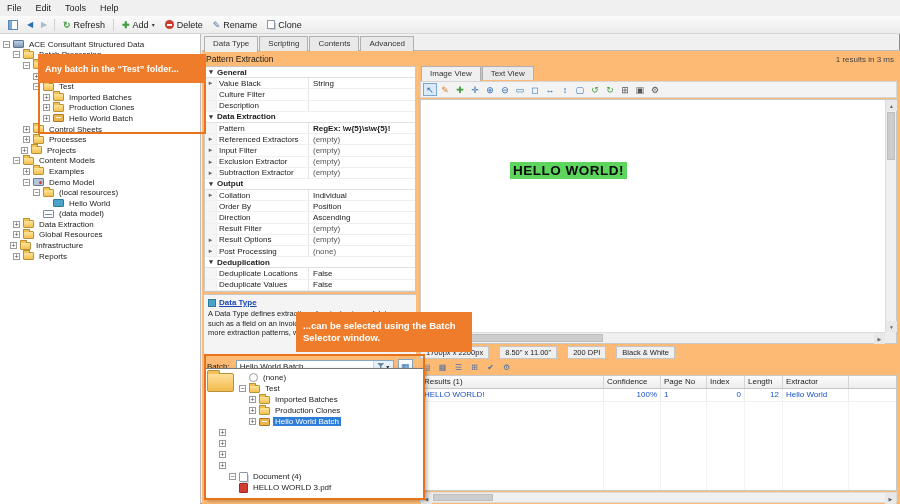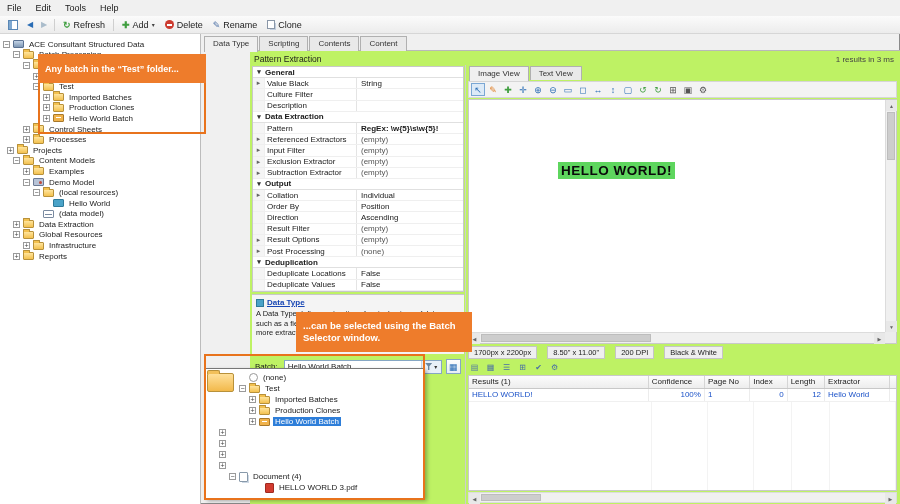--- a/index.html
+++ b/index.html
@@ -48,21 +48,21 @@
   .ticon.docstack{background:#fff;border:1px solid #8899aa;box-shadow:2px 2px 0 -1px #cdd8e4;height:10px;width:9px;}
   .ticon.pdf{background:#d23b2f;border:1px solid #a02a20;height:10px;width:9px;}
   .tlabel{padding:0 2px;}
   .trow.sel .tlabel{background:var(--sel-blue);color:#fff;}
 
   
   .main{position:absolute;left:202px;top:33px;right:0;bottom:0;}
   .tabs{position:absolute;left:2px;top:3px;height:15px;display:flex;gap:1px;z-index:2;}
   .tab{padding:2px 8px 1px;font-size:8px;background:#e9e9e9;border:1px solid #b0b0b0;border-bottom:none;color:#333;}
   .tab.active{background:#f0f0f0;margin-bottom:-1px;padding-bottom:2px;}
-  .panel{position:absolute;left:0;top:17px;right:0;bottom:0;border-top:1px solid #b9b9b9;background:#bef264;margin-left:48px;}
+  .panel{position:absolute;left:0;top:17px;right:0;bottom:0;border-top:1px solid #b9b9b9;background:#fdba74;}
   .title-row{position:absolute;left:4px;top:2px;right:6px;height:12px;display:flex;align-items:center;justify-content:space-between;font-size:8.5px;}
   .title-row .summary{color:#444;font-size:8px;}
 
   
   .props{position:absolute;left:2px;top:15px;width:212px;height:226px;background:#fff;border:1px solid #c8c8c8;overflow:hidden;font-size:8px;}
   .prow{height:11.2px;display:flex;align-items:center;border-bottom:1px solid #efefef;}
   .prow .gut{width:12px;flex:none;height:100%;display:flex;align-items:center;justify-content:center;color:#666;font-size:7px;background:#f5f5f5;border-right:1px solid #efefef;}
   .prow .pname{width:92px;flex:none;padding-left:2px;height:100%;display:flex;align-items:center;border-right:1px solid #e4e4e4;overflow:hidden;white-space:nowrap;}
   .prow .pval{flex:1;padding-left:4px;height:100%;display:flex;align-items:center;overflow:hidden;white-space:nowrap;}
   .prow.cat{font-weight:bold;border-bottom:1px solid #e0e0e0;}
@@ -217,21 +217,21 @@
       <div class="trow" style="padding-left:23px">
         <span class="tw">+</span>
         <span class="ticon folder"></span>
         <span class="tlabel">Control Sheets</span>
       </div>
       <div class="trow" style="padding-left:23px">
         <span class="tw">+</span>
         <span class="ticon folder"></span>
         <span class="tlabel">Processes</span>
       </div>
-      <div class="trow" style="padding-left:7px">
+      <div class="trow" style="padding-left:21px">
         <span class="tw">+</span>
         <span class="ticon folder"></span>
         <span class="tlabel">Projects</span>
       </div>
       <div class="trow" style="padding-left:13px">
         <span class="tw">−</span>
         <span class="ticon folder"></span>
         <span class="tlabel">Content Models</span>
       </div>
       <div class="trow" style="padding-left:23px">
@@ -262,38 +262,38 @@
       <div class="trow" style="padding-left:13px">
         <span class="tw">+</span>
         <span class="ticon folder"></span>
         <span class="tlabel">Data Extraction</span>
       </div>
       <div class="trow" style="padding-left:13px">
         <span class="tw">+</span>
         <span class="ticon folder"></span>
         <span class="tlabel">Global Resources</span>
       </div>
-      <div class="trow" style="padding-left:23px">
+      <div class="trow" style="padding-left:10px">
         <span class="tw">+</span>
         <span class="ticon folder"></span>
         <span class="tlabel">Infrastructure</span>
       </div>
       <div class="trow" style="padding-left:13px">
         <span class="tw">+</span>
         <span class="ticon folder"></span>
         <span class="tlabel">Reports</span>
       </div>
     </div>
 
   <div class="main">
     <div class="tabs">
         <div class="tab active">Data Type</div>
         <div class="tab">Scripting</div>
         <div class="tab">Contents</div>
-        <div class="tab">Content</div>
+        <div class="tab">Advanced</div>
       </div>
     <div class="panel">
       <div class="title-row">
         <span>Pattern Extraction</span>
         <span class="summary">1 results in 3 ms</span>
       </div>
 
       <div class="props">
           <div class="prow cat">
             <span class="chev">▾</span>
@@ -552,21 +552,21 @@
         </div>
         <div class="trow" style="padding-left:13px">
           <span class="tw">+</span>
           <span class="tlabel"></span>
         </div>
         <div class="trow" style="padding-left:23px">
           <span class="tw">−</span>
           <span class="ticon docstack"></span>
           <span class="tlabel">Document (4)</span>
         </div>
-        <div class="trow" style="padding-left:49px">
+        <div class="trow" style="padding-left:23px">
           <span class="tw none"></span>
           <span class="ticon pdf"></span>
           <span class="tlabel">HELLO WORLD 3.pdf</span>
         </div>
       </div>
   </div>
   <div class="bigfolder"></div>
 
   <div class="callout-frame" id="co1-frame"></div>
   <div class="callout-label" id="co1-label">Any batch in the “Test” folder...</div>

